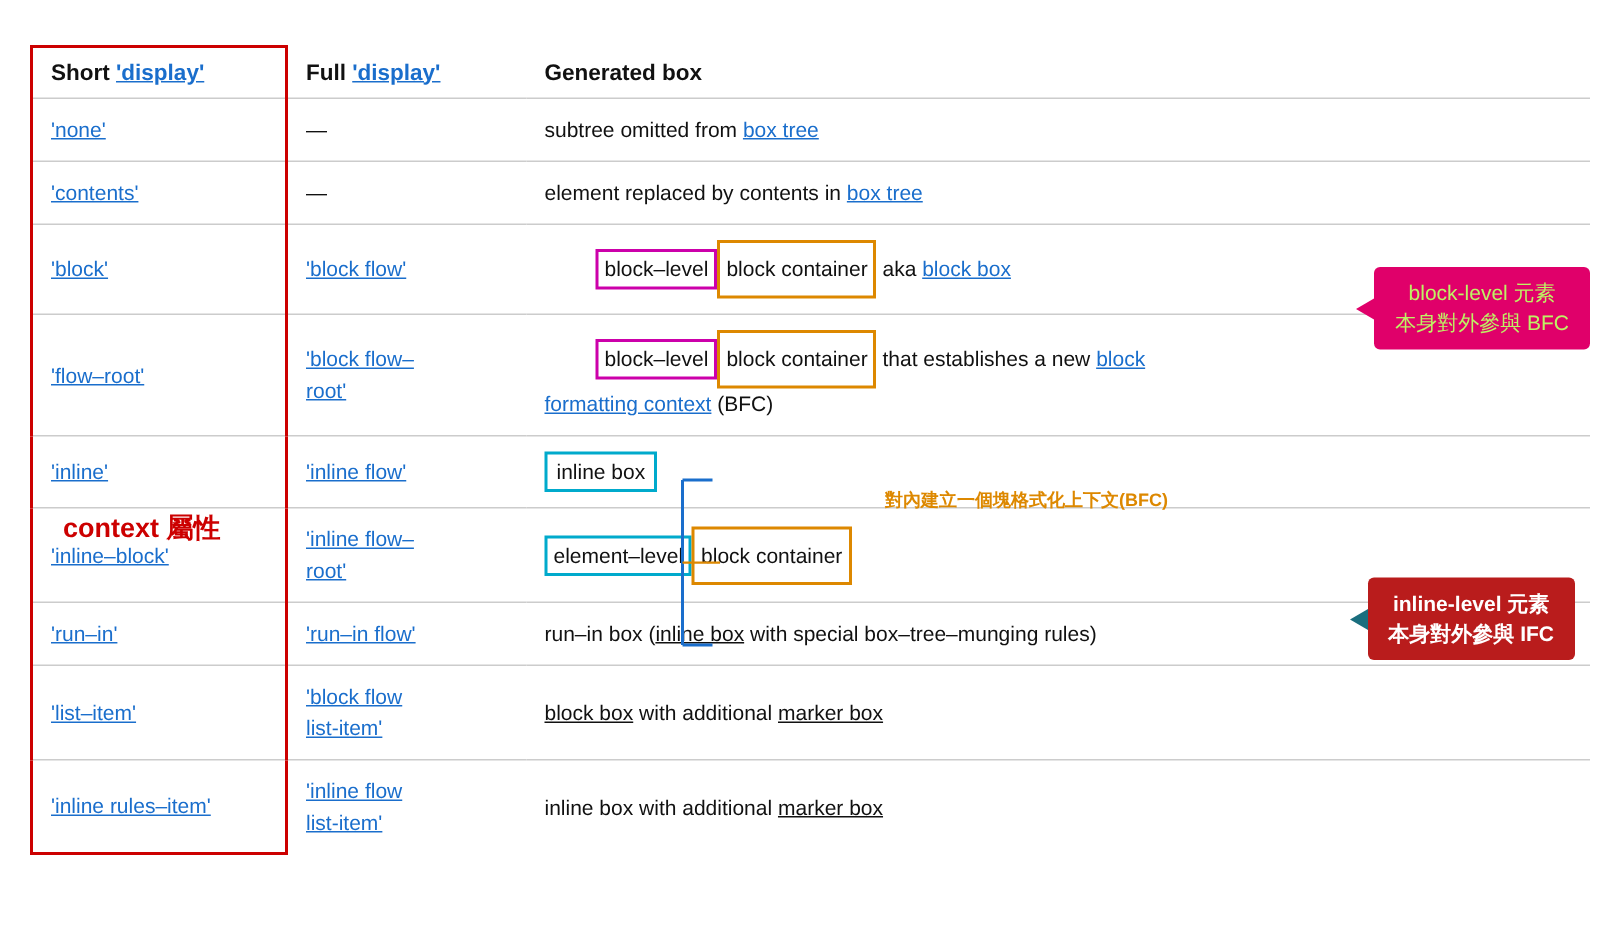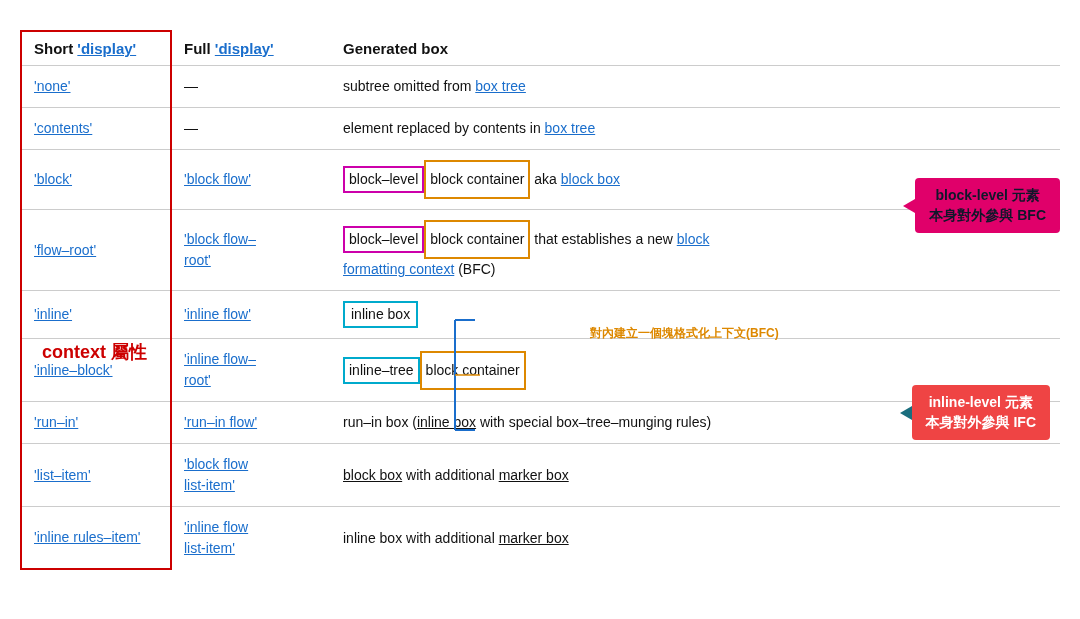--- a/index.html
+++ b/index.html
@@ -32,21 +32,21 @@
       border-bottom: 1px solid #ccc;
     }
 
     tbody td {
       padding: 10px 12px;
       vertical-align: middle;
       border-bottom: 1px solid #ddd;
       line-height: 1.5;
     }
 
-    .col-short { width: 150px; }
+    .col-short { width: 170px; }
     .col-full  { width: 160px; }
     .col-gen   { width: auto; }
 
     .link-blue { color: #1a6ecc; text-decoration: underline; cursor: pointer; }
 
     
     .display-annotation {
       position: absolute;
       left: 22px;
       top: 310px;
@@ -63,20 +63,21 @@
       padding: 1px 6px;
       color: #111;
     }
 
     
     .box-block-level {
       display: inline-block;
       border: 2px solid #cc00aa;
       padding: 1px 4px;
       color: #111;
+      margin-left: 34px;
     }
 
     
     .box-block-container {
       display: inline-block;
       border: 2px solid #dd8800;
       padding: 7px 4px;
       color: #111;
     }
 
@@ -87,22 +88,22 @@
       padding: 1px 4px;
       color: #111;
     }
 
     
     .annotation-block-level {
       position: absolute;
       right: 0px;
       top: 148px;
       background: #e0006a;
-      color: #0f172a;
-      font-weight: bold;
+      color: #bef264;
+      font-weight: normal;
       font-size: 14px;
       padding: 8px 14px;
       border-radius: 4px;
       text-align: center;
       line-height: 1.4;
       white-space: nowrap;
       pointer-events: none;
       z-index: 10;
     }
     .annotation-block-level::before {
@@ -127,21 +128,21 @@
       pointer-events: none;
       white-space: nowrap;
       z-index: 10;
     }
 
     
     .annotation-inline-level {
       position: absolute;
       right: 10px;
       top: 355px;
-      background: #ef4444;
+      background: #b91c1c;
       color: #fff;
       font-weight: bold;
       font-size: 14px;
       padding: 8px 14px;
       border-radius: 4px;
       text-align: center;
       line-height: 1.4;
       white-space: nowrap;
       pointer-events: none;
       z-index: 10;
@@ -274,21 +275,21 @@
         <td><span class="link-blue">'inline flow'</span></td>
         <td>
           <span class="box-inline">inline box</span>
         </td>
       </tr>
 
       <tr class="row-inline-block">
         <td><span class="link-blue">'inline–block'</span></td>
         <td><span class="link-blue">'inline flow–<br>root'</span></td>
         <td>
-          <span class="box-inline-level">inline–tree</span><span class="box-block-container">block container</span>
+          <span class="box-inline-level">element–level</span><span class="box-block-container">block container</span>
         </td>
       </tr>
 
       <tr class="row-run-in">
         <td><span class="link-blue">'run–in'</span></td>
         <td><span class="link-blue">'run–in flow'</span></td>
         <td>
           run–in box (<span class="underline">inline box</span> with special box–tree–munging rules)
         </td>
       </tr>

